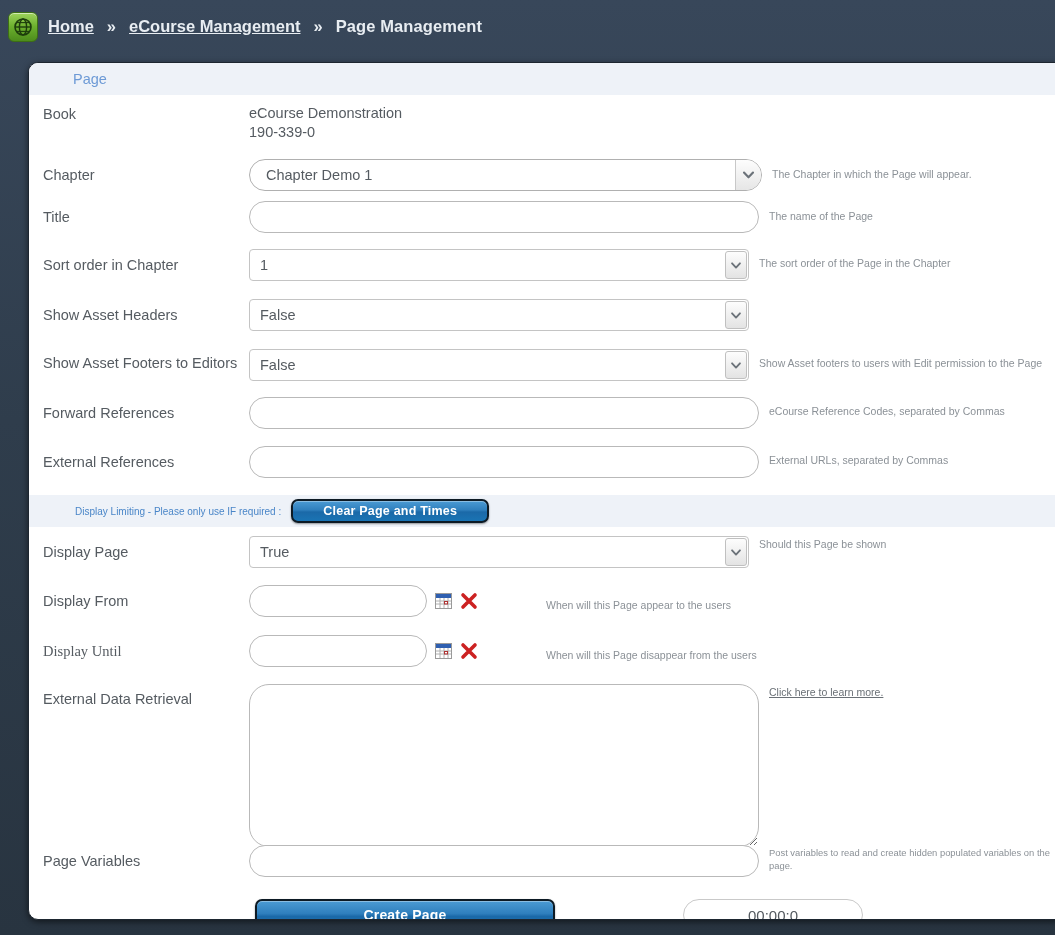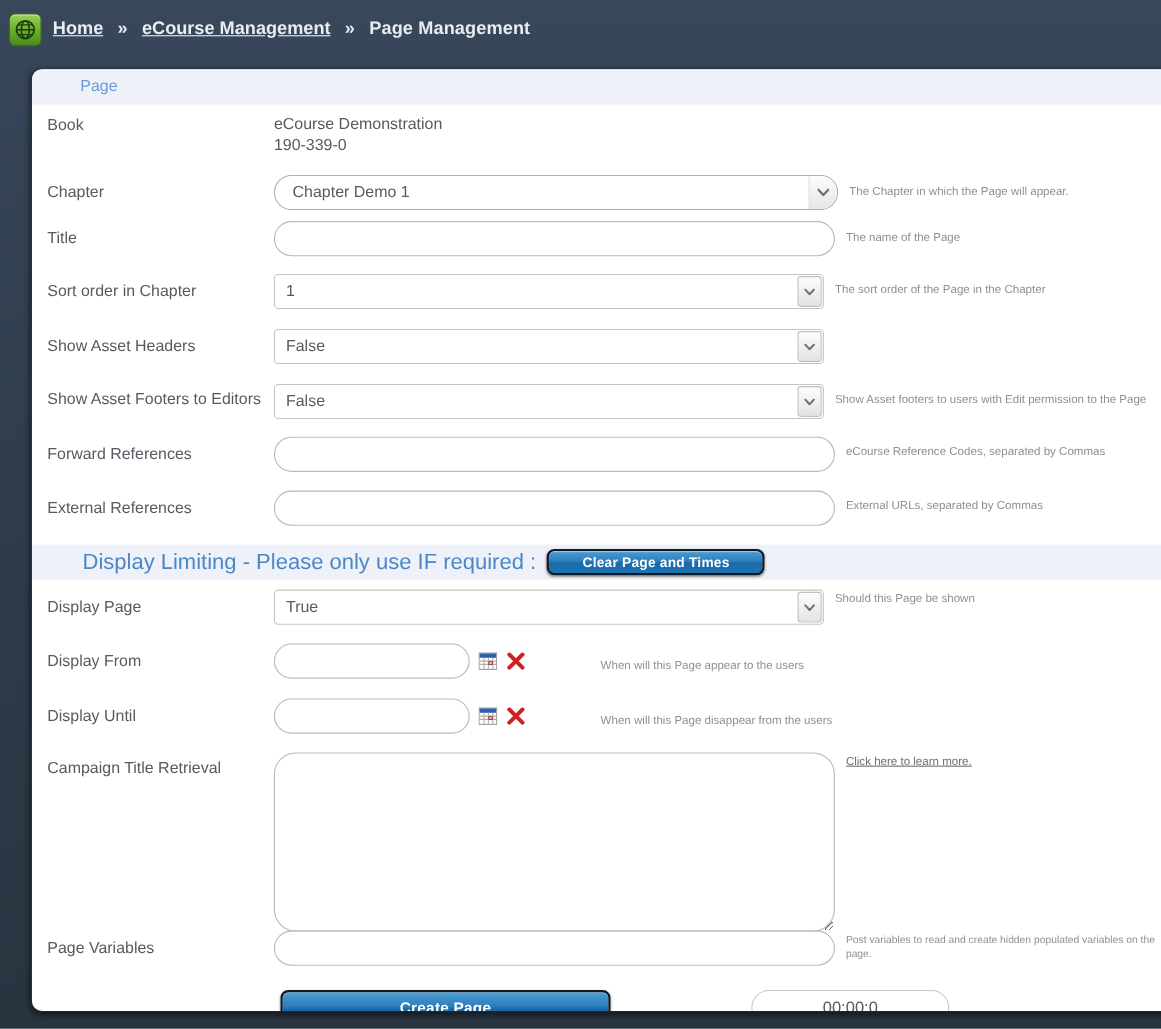--- a/index.html
+++ b/index.html
@@ -69,21 +69,21 @@
     padding-left: 44px;
     gap: 10px;
   }
   #page-tab-label {
     color: #6d9ad6;
     font-size: 14.5px;
     font-weight: normal;
   }
   #display-limiting-label {
     color: #4a86c8;
-    font-size: 20px;
+    font-size: 10px;
   }
 
   
   .form-area { position: relative; }
   .row {
     display: flex;
     align-items: flex-start;
     padding-left: 14px;
   }
   .lbl {
@@ -401,21 +401,21 @@
             <svg class="x-icon" viewBox="0 0 18 18">
               <path d="M3 3 L15 15 M15 3 L3 15" stroke="#cc2222" stroke-width="3.6" stroke-linecap="round"></path>
             </svg>
           </span>
         </span>
       </div>
       <div class="hint" style="padding-top:14px;padding-left:68px;">When will this Page appear to the users</div>
     </div>
 
     <div class="row" style="margin-top:18px;">
-      <div class="lbl" style="padding-top:7px;">Display Until</div>
+      <div class="lbl" style="padding-top:7px;font-family:Liberation Serif, serif;">Display Until</div>
       <div class="ctrl" style="display:flex;align-items:center;">
         <input class="pill-input short" type="text" placeholder="" style="">
         <span class="date-icons">
           <span>
             <svg class="cal-icon" viewBox="0 0 17 16">
               <rect x="0.5" y="0.5" width="16" height="15" fill="#ffffff" stroke="#9a9a9a"></rect>
               <rect x="1" y="1" width="15" height="4" fill="#2f5fb0"></rect>
               <g stroke="#b0b0b0" stroke-width="1">
                 <line x1="1" y1="8" x2="16" y2="8"></line>
                 <line x1="1" y1="11" x2="16" y2="11"></line>
@@ -430,21 +430,21 @@
             <svg class="x-icon" viewBox="0 0 18 18">
               <path d="M3 3 L15 15 M15 3 L3 15" stroke="#cc2222" stroke-width="3.6" stroke-linecap="round"></path>
             </svg>
           </span>
         </span>
       </div>
       <div class="hint" style="padding-top:14px;padding-left:68px;">When will this Page disappear from the users</div>
     </div>
 
     <div class="row" style="margin-top:17px;">
-      <div class="lbl" style="padding-top:6px;">Campaign Title Retrieval</div>
+      <div class="lbl" style="padding-top:6px;">External Data Retrieval</div>
       <div class="ctrl">
         <textarea class="big-textarea" placeholder="" style=""></textarea>
       </div>
       <div class="hint" style="padding-top:2px;">
         <a href="#" class="hint-link">Click here to learn more.</a>
       </div>
     </div>
 
     <div class="row" style="margin-top:-6px;">
       <div class="lbl" style="padding-top:7px;">Page Variables</div>

